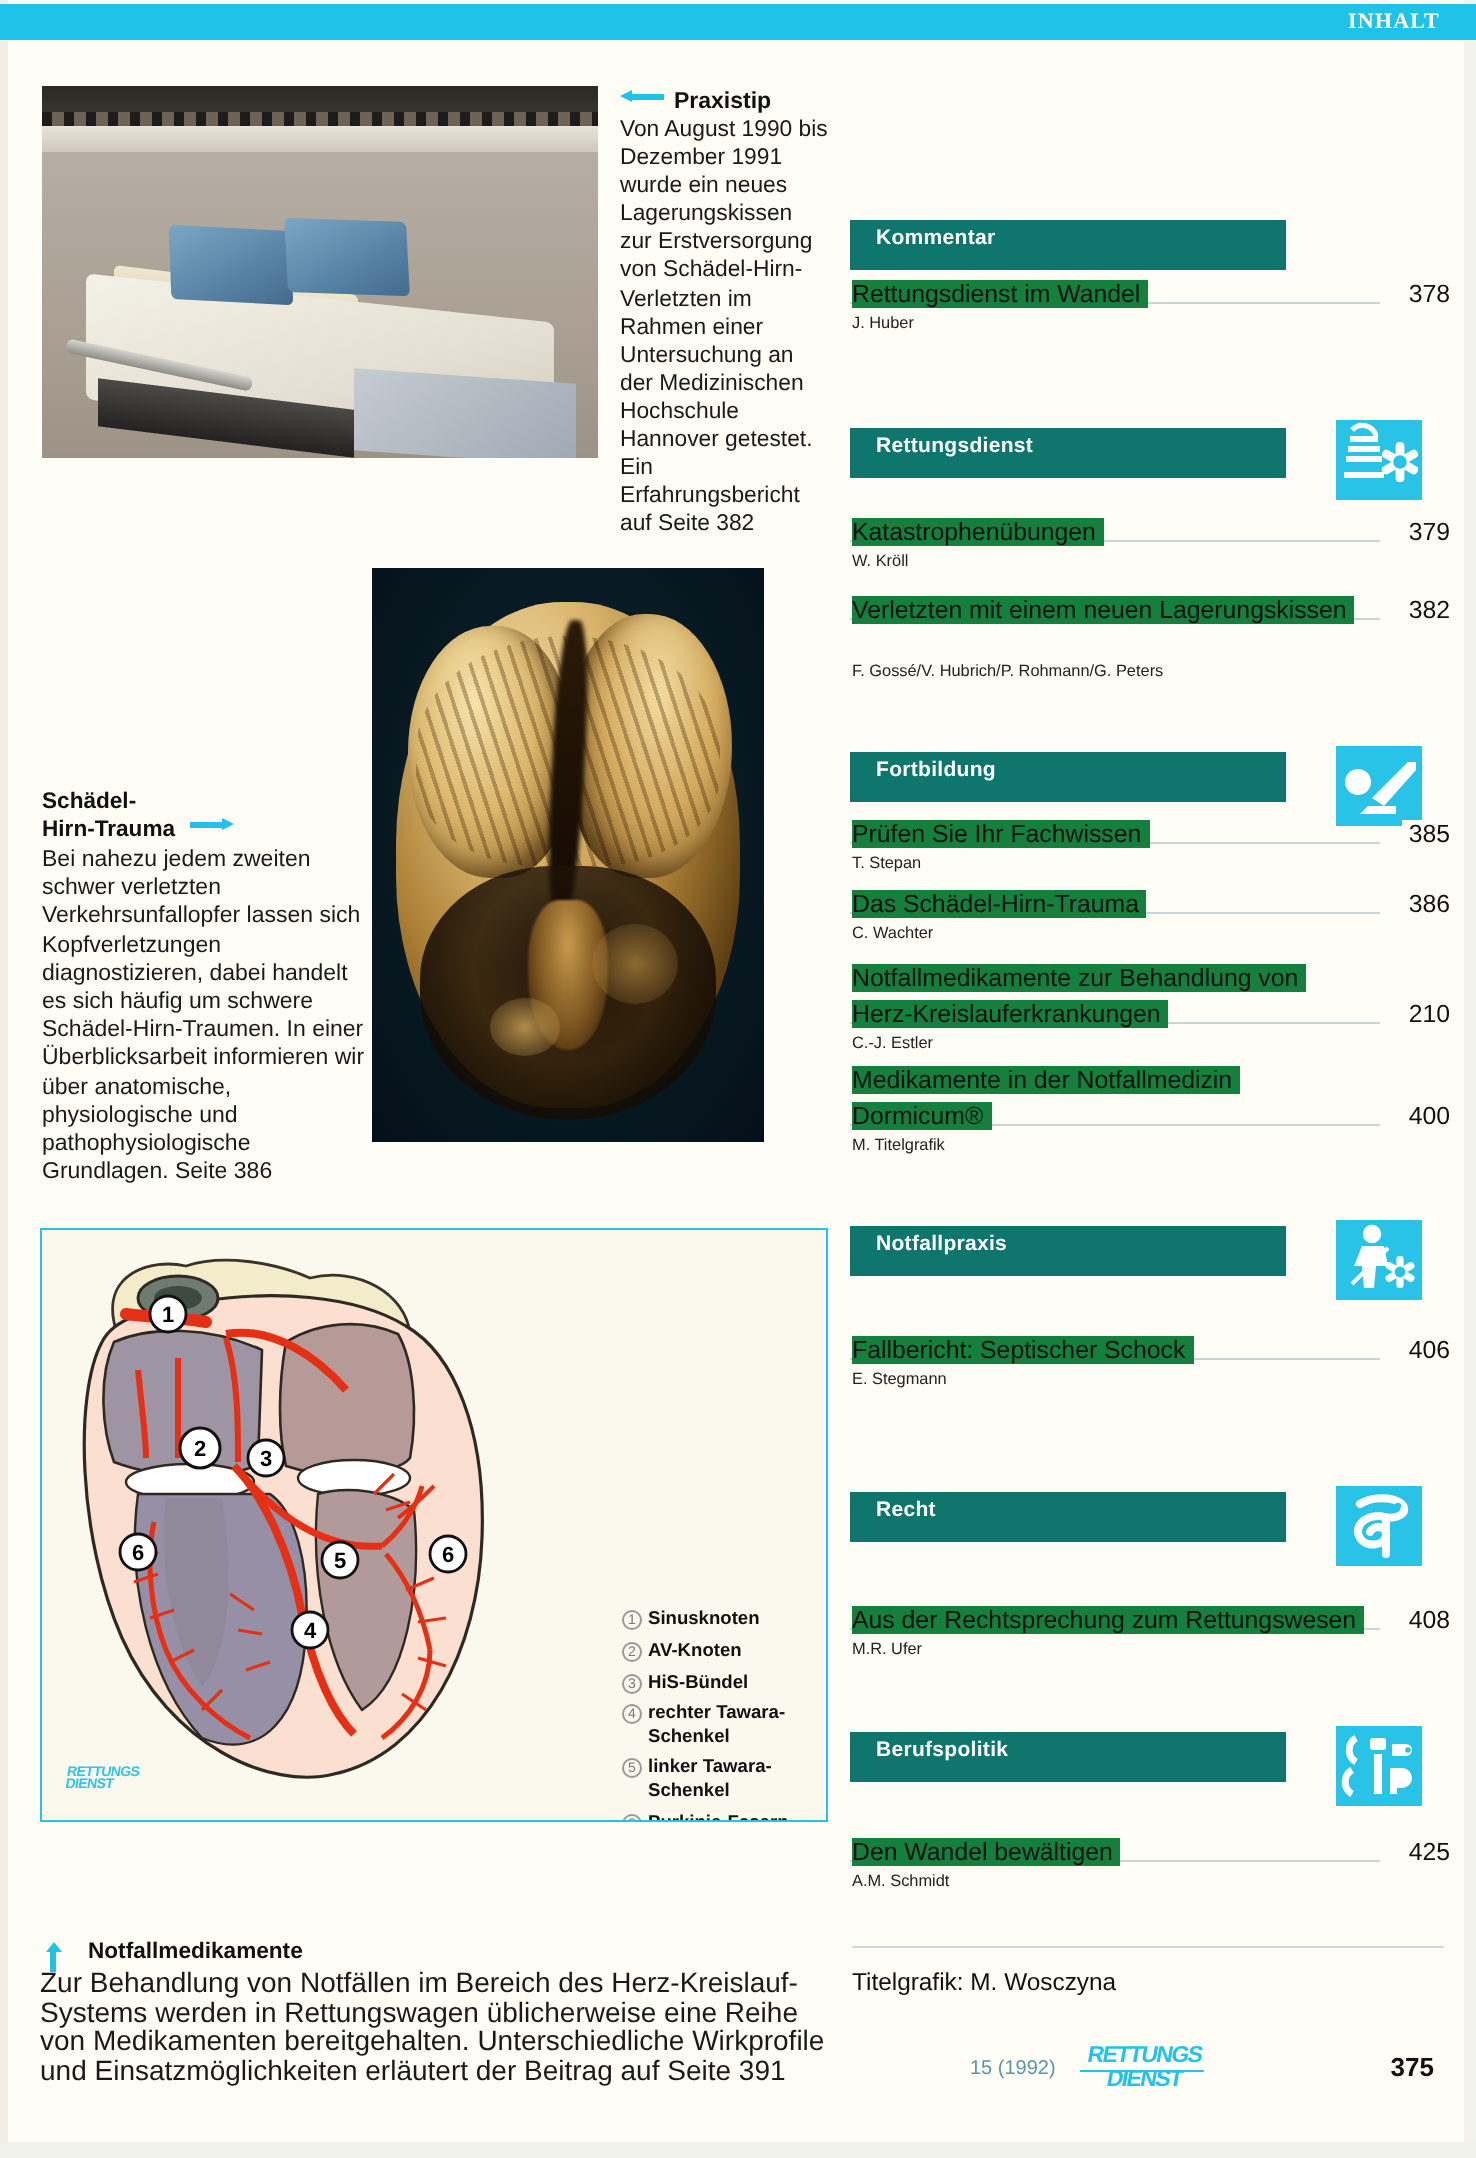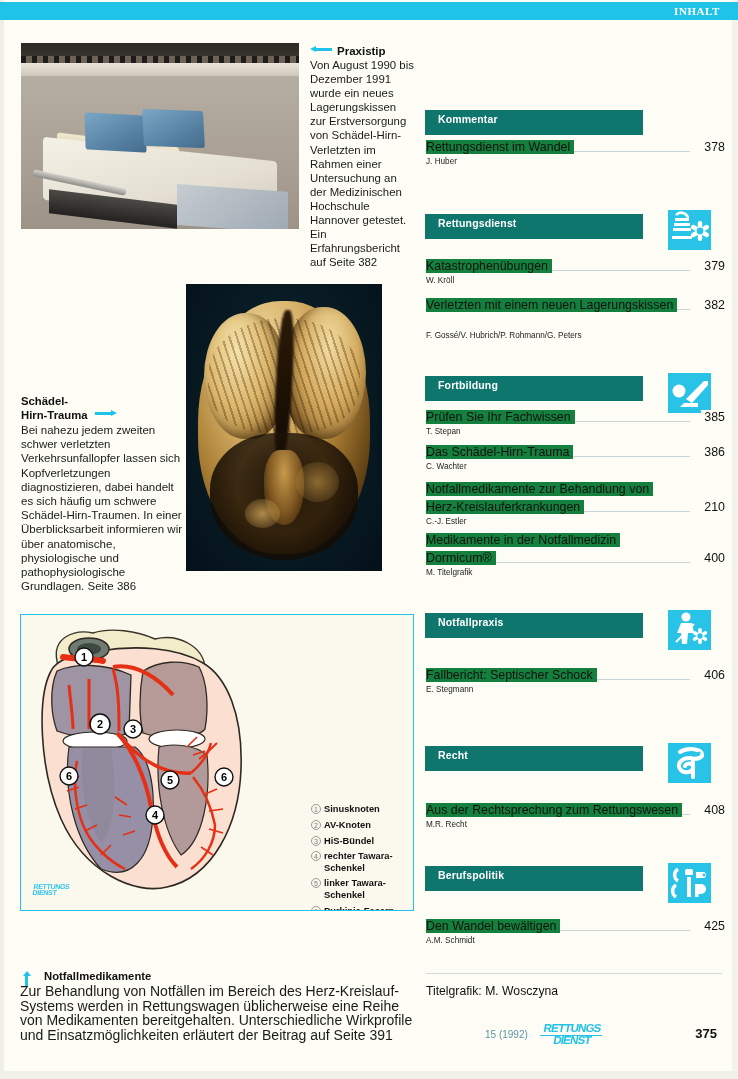--- a/index.html
+++ b/index.html
@@ -570,21 +570,21 @@
         <path d="M22 15 C13 15 9 21 12 26 C15 31 24 30 25 25 C26 20 19 19 17 23" fill="none" stroke="#fff" stroke-width="4" stroke-linecap="round"></path>
         <path d="M25 18 L25 34" stroke="#fff" stroke-width="4" stroke-linecap="round"></path>
       </svg>
     </div>
     <div class="entry" style="top:803px">
       <div class="entry-line">
         <div class="leader"></div>
         <div class="entry-title">Aus der Rechtsprechung zum Rettungswesen</div>
         <div class="entry-page">408</div>
       </div>
-      <div class="entry-author" style="top:17px">M.R. Recht</div>
+      <div class="entry-author" style="top:17px">M.R. Ufer</div>
     </div>
 
     <div class="sec-bar" style="top:866px">
       <span class="lbl">Berufspolitik</span>
     </div>
     <div class="sec-icon" style="top:863px">
       <svg width="43" height="40" viewBox="0 0 43 40">
         <path d="M10 6 a7 7 0 0 0 0 12" fill="none" stroke="#fff" stroke-width="3.4"></path>
         <path d="M8 22 a7 7 0 0 0 0 12" fill="none" stroke="#fff" stroke-width="3.4"></path>
         <rect x="17" y="6" width="8" height="6" rx="1.5" fill="#fff"></rect>

